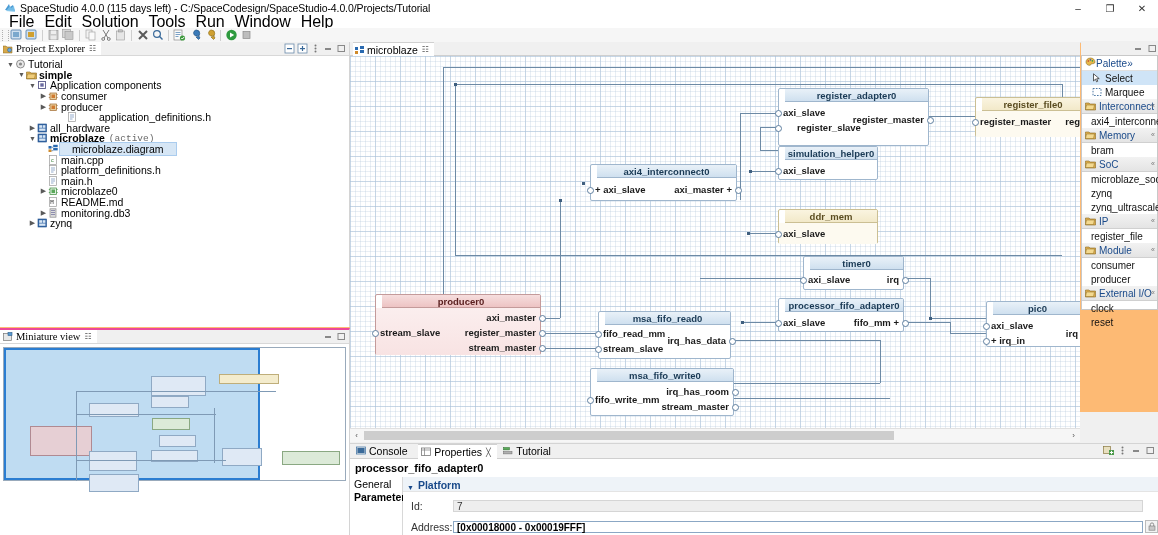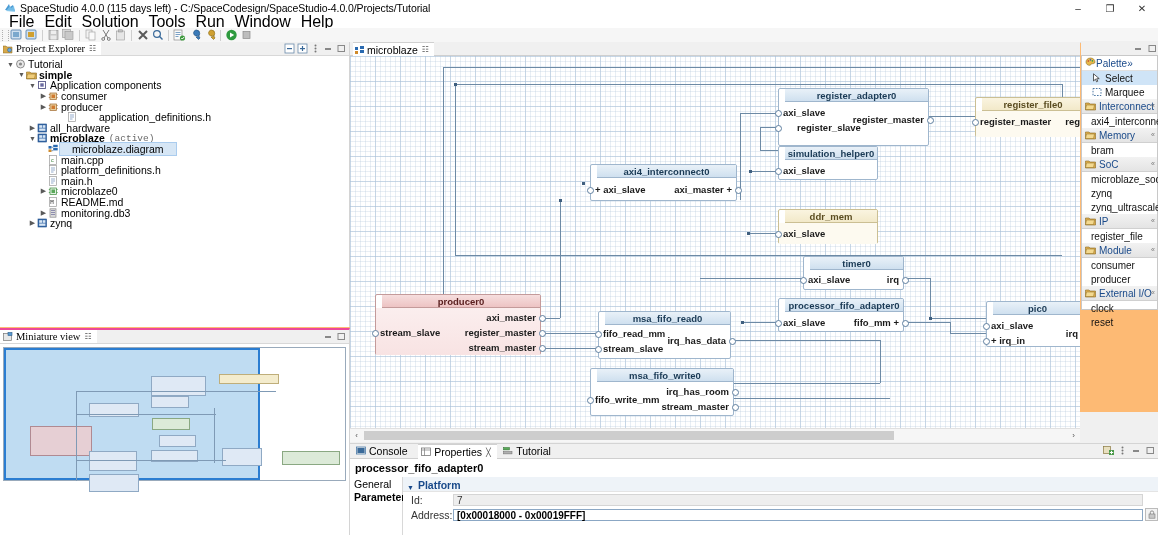--- a/index.html
+++ b/index.html
@@ -105,21 +105,21 @@
   .ptab .pt-ico{width:10px;height:10px;margin-right:3px;}
   .ptools{position:absolute;right:2px;top:1px;display:flex;gap:3px;align-items:center;}
   .ptitle{position:absolute;left:5px;top:18px;font-size:11px;font-weight:bold;color:#000;}
   .psplit{position:absolute;left:0;top:33px;width:808px;height:59px;}
   .pleft{position:absolute;left:0;top:0;width:52px;height:59px;background:#ffffff;border-right:1px solid #d8d8d8;}
   .pl-item{height:13px;display:flex;align-items:center;padding-left:4px;font-size:10.5px;cursor:default;}
   .pl-item.active{font-weight:bold;}
   .pright{position:absolute;left:53px;top:0;right:0;height:59px;background:#ffffff;}
   .psect{height:14px;display:flex;align-items:flex-end;padding-left:4px;background:#eef3f8;font-size:10.5px;font-weight:bold;color:#1a4a8a;border-bottom:1px solid #e4e4e4;}
   .psect .tri{font-size:7px;margin-right:4px;color:#1a4a8a;}
-  .prow{height:15px;display:flex;align-items:center;padding-left:8px;margin-top:0;}
+  .prow{height:15px;display:flex;align-items:center;padding-left:8px;margin-top:6px;}
   .prow .plab{width:42px;font-size:10.5px;color:#333;}
   .pfield{height:12px;line-height:12px;font-size:10px;padding:0 3px;box-sizing:border-box;}
   .pfield.ro{background:#eeeeee;border:1px solid #d5d5d5;color:#333;}
   .pfield.rw{background:#ffffff;border:1px solid #8ba7c4;color:#000;font-weight:bold;}
   .plock{width:11px;height:11px;border:1px solid #bbb;background:#f3f3f3;display:flex;align-items:center;justify-content:center;font-size:8px;margin-left:2px;}
 </style>
 </head>
 <body>
 
 <div class="app">

